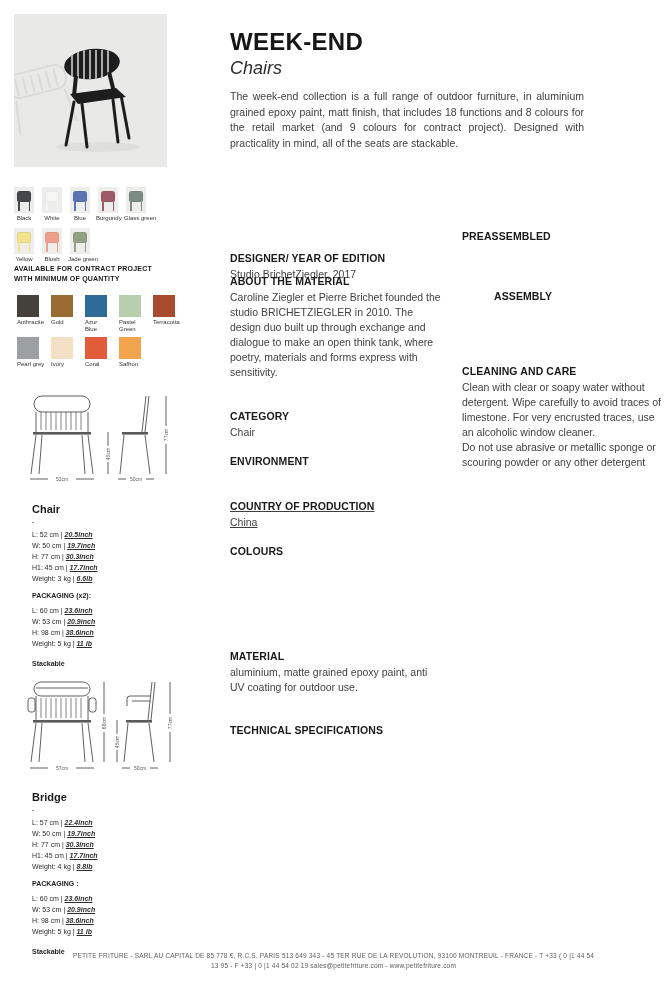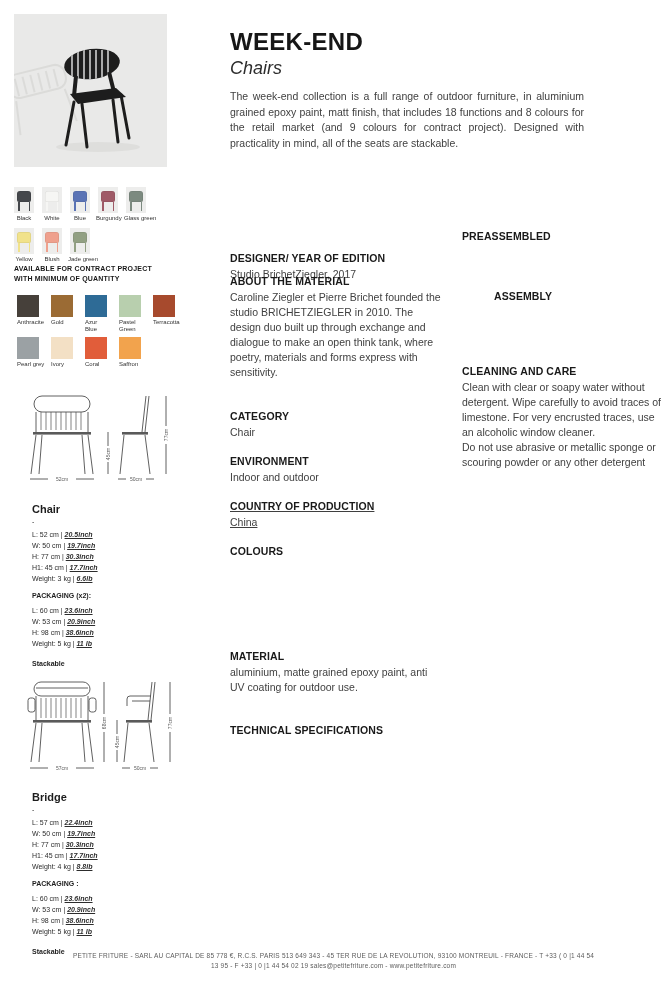--- a/index.html
+++ b/index.html
@@ -363,21 +363,20 @@
 <div class="abs info-section col-mid sec-about">
   <div class="info-heading">ABOUT THE MATERIAL</div>
   <div class="info-body">Caroline Ziegler et Pierre Brichet founded the studio BRICHETZIEGLER in 2010. The design duo built up through exchange and dialogue to make an open think tank, where poetry, materials and forms express with sensitivity.</div>
 </div>
 <div class="abs info-section col-mid sec-category">
   <div class="info-heading">CATEGORY</div>
   <div class="info-body">Chair</div>
 </div>
 <div class="abs info-section col-mid sec-environment">
   <div class="info-heading">ENVIRONMENT</div>
-  <div class="info-body">Indoor and outdoor</div>
 </div>
 <div class="abs info-section col-mid sec-country">
   <div class="info-heading">COUNTRY OF PRODUCTION</div>
   <div class="info-body">China</div>
 </div>
 <div class="abs info-section col-mid sec-colours">
   <div class="info-heading">COLOURS</div>
 </div>
 <div class="abs info-section col-mid sec-material">
   <div class="info-heading">MATERIAL</div>

